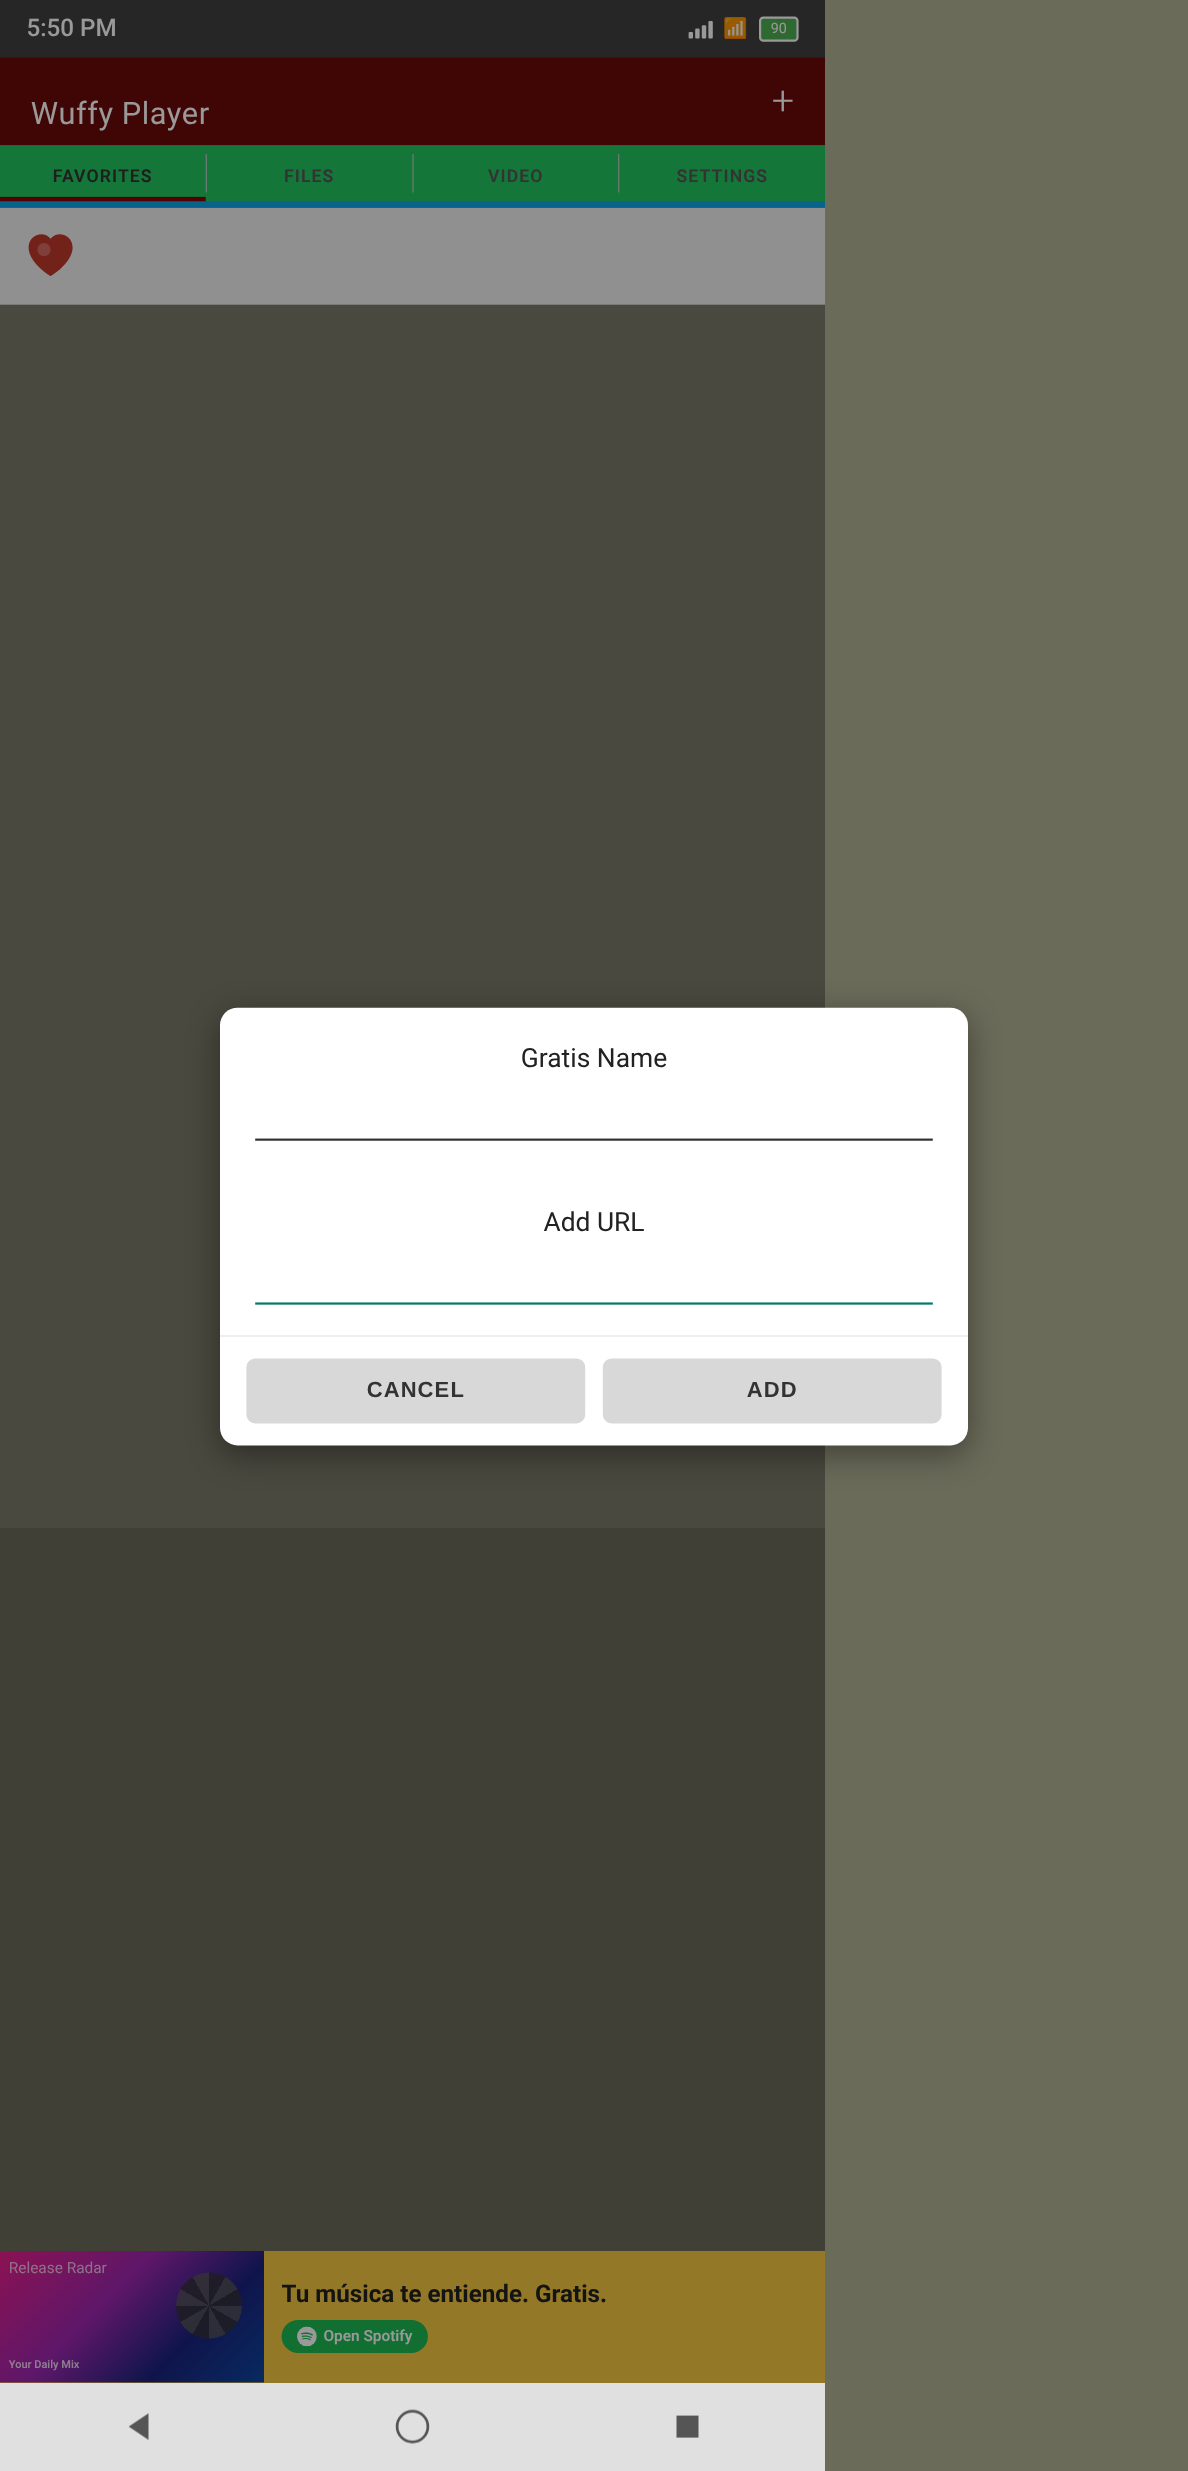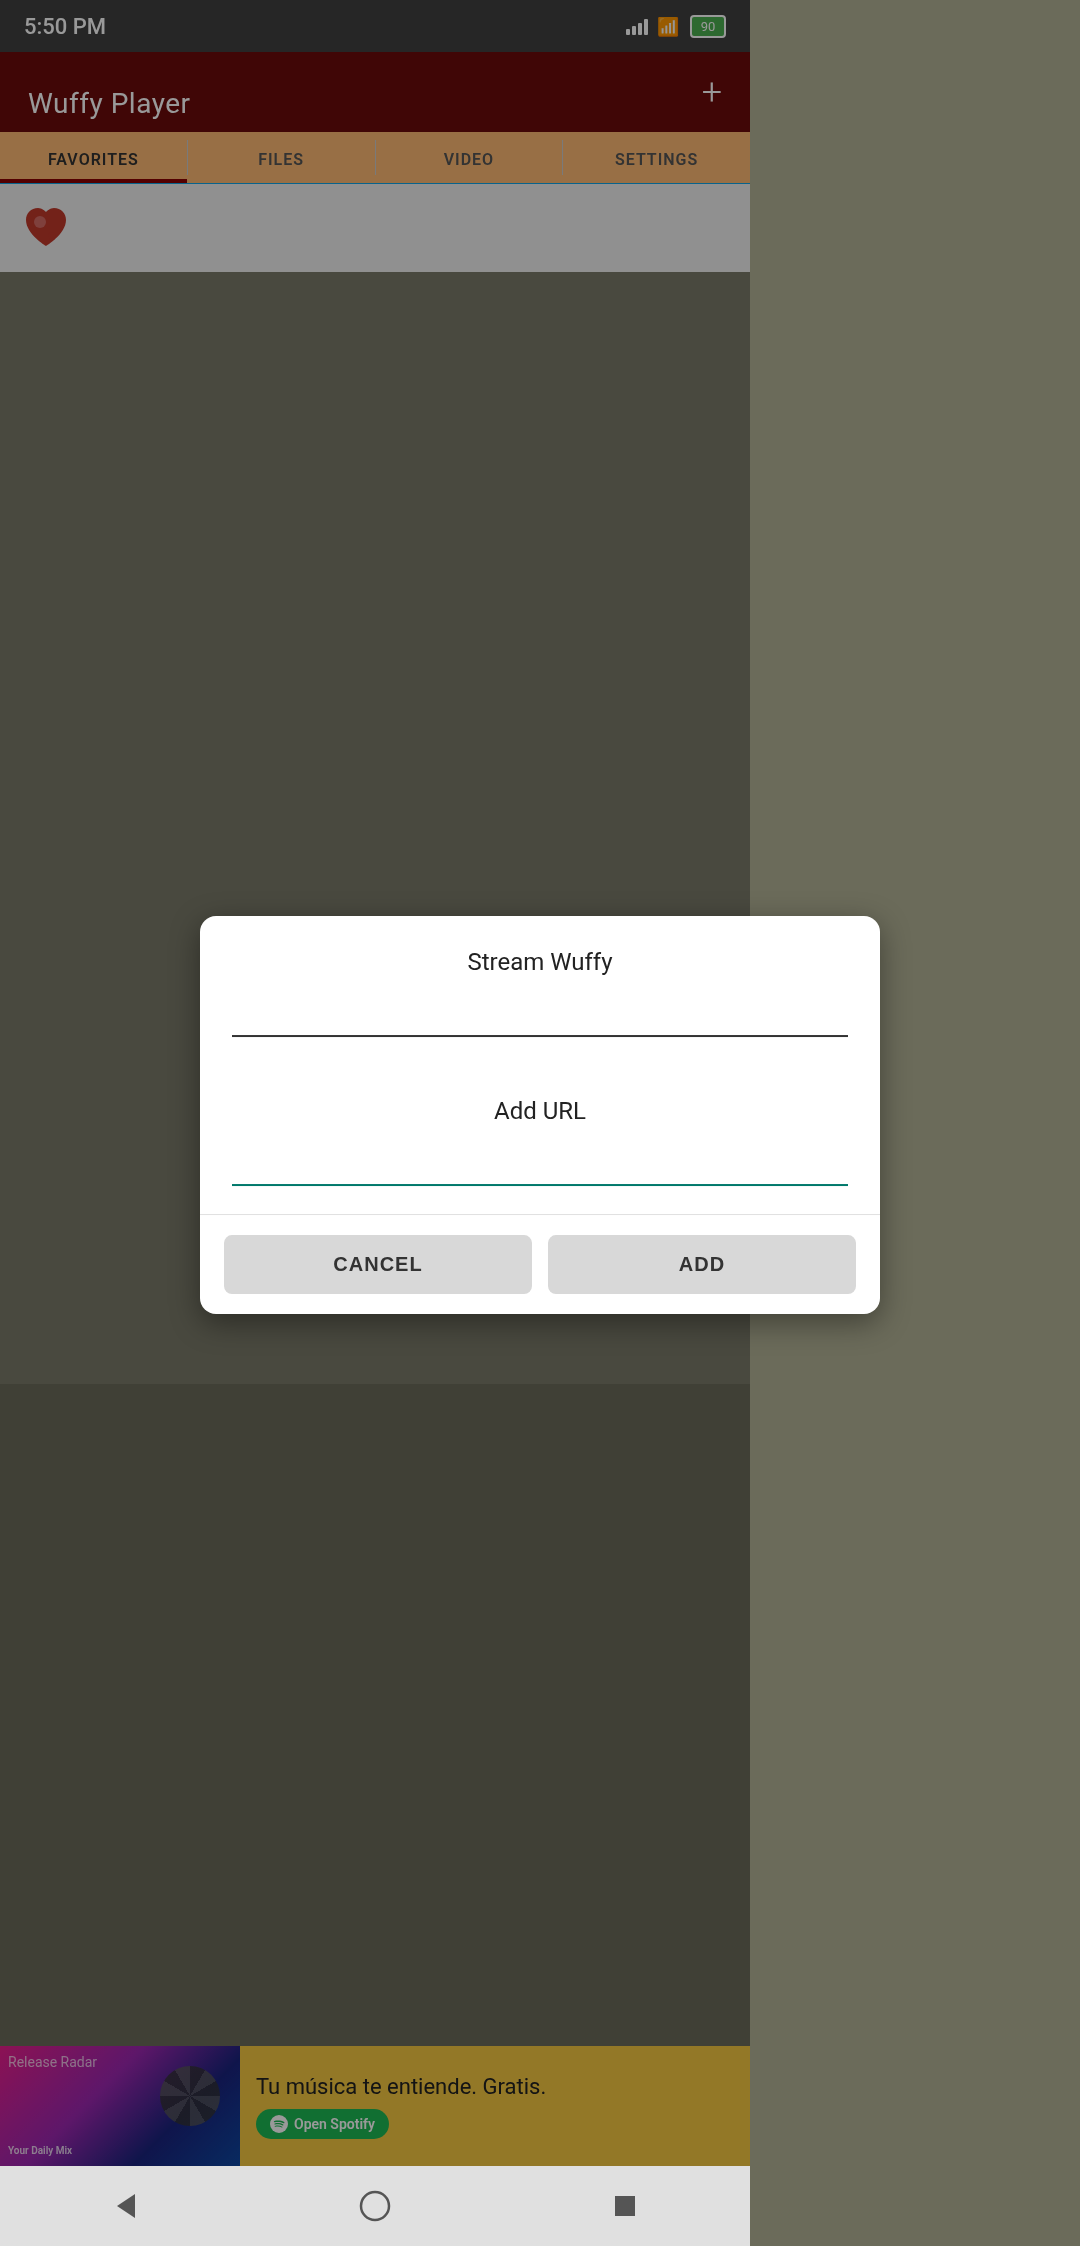--- a/index.html
+++ b/index.html
@@ -78,23 +78,23 @@
     .add-button {
       color: white;
       font-size: 36px;
       font-weight: 300;
       cursor: pointer;
       line-height: 1;
     }
 
     
     .tab-bar {
-      background: #fdba74;
-      display: flex;
-      border-bottom: 1px solid #0ea5e9;
+      background: #22c55e;
+      display: flex;
+      border-bottom: 6px solid #0ea5e9;
     }
     .tab-item {
       flex: 1;
       text-align: center;
       padding: 18px 0 14px;
       font-size: 16px;
       font-weight: 600;
       color: #555;
       letter-spacing: 1px;
       cursor: pointer;
@@ -250,21 +250,21 @@
     }
     .ad-content {
       flex: 1;
       padding: 16px 16px;
       display: flex;
       flex-direction: column;
       justify-content: center;
     }
     .ad-text {
       font-size: 22px;
-      font-weight: 400;
+      font-weight: 700;
       color: #222;
       line-height: 1.3;
     }
     .spotify-badge {
       display: flex;
       align-items: center;
       gap: 6px;
       background: #1db954;
       border-radius: 24px;
       padding: 6px 14px;
@@ -353,21 +353,21 @@
       </svg>
     </div>
   </div>
 </div>
 
 <div class="dim-overlay"></div>
 
 <div class="dialog">
 
   <div class="dialog-section">
-    <div class="dialog-label">Stream Wuffy</div>
+    <div class="dialog-label">Gratis Name</div>
     <input class="dialog-input" type="text" value="" placeholder="" style="">
   </div>
 
   <div class="dialog-url-section">
     <div class="dialog-label">Add URL</div>
     <input class="dialog-input url-input" type="text" value="" placeholder="" style="">
   </div>
 
   <div class="dialog-buttons">
     <button class="dialog-btn">CANCEL</button>

